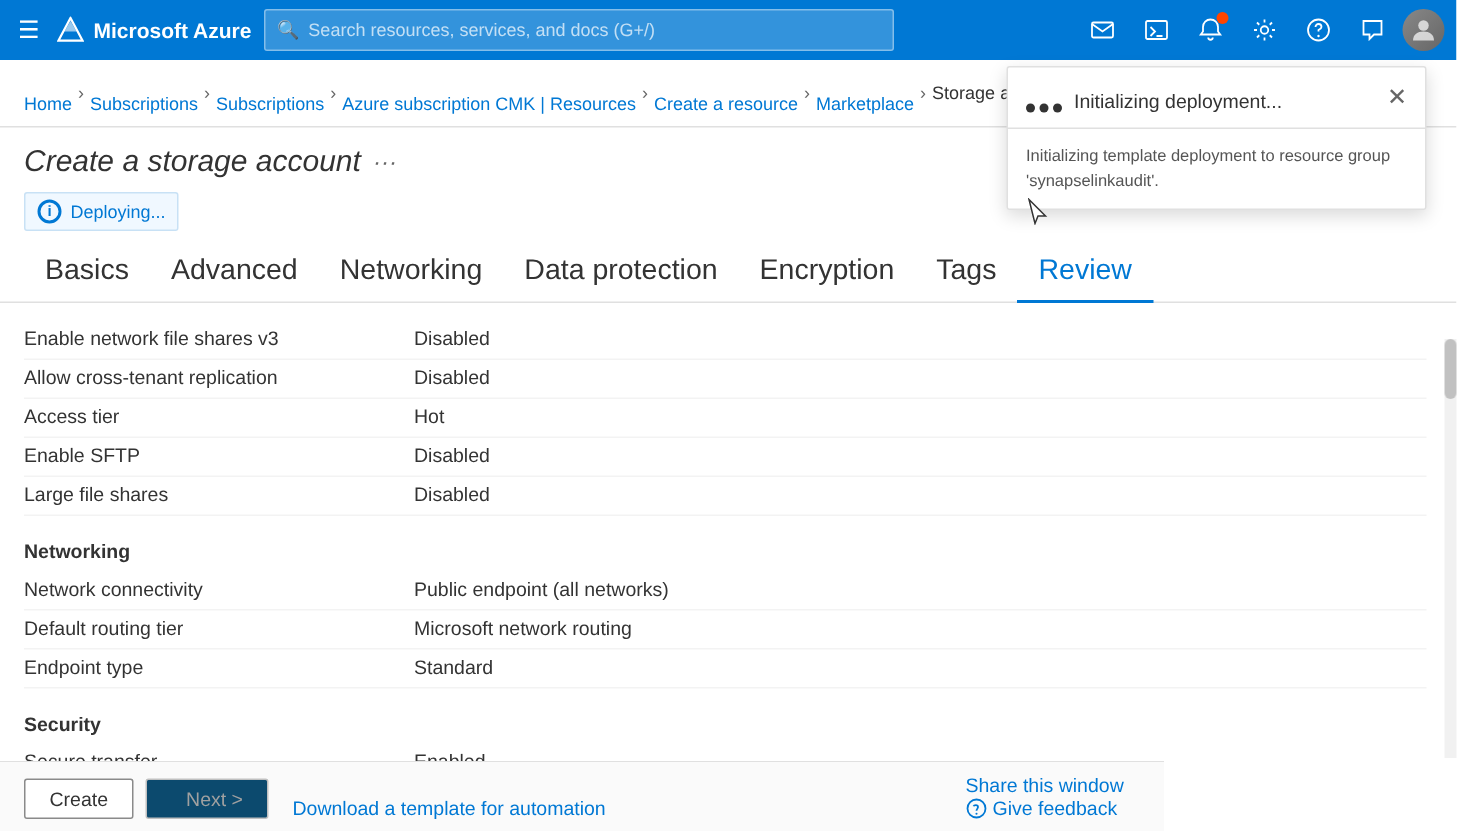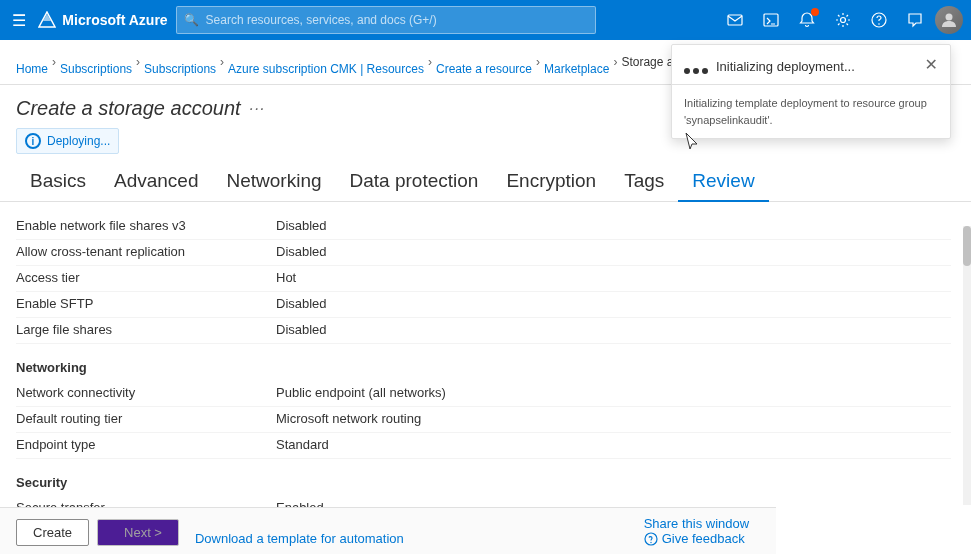--- a/index.html
+++ b/index.html
@@ -129,21 +129,21 @@
       gap: 8px;
     }
     .btn {
       padding: 5px 16px;
       font-size: 13px;
       cursor: pointer;
       border-radius: 2px;
       border: 1px solid #0078d4;
     }
     .btn-secondary { background: #fff; color: #333; border-color: #8a8a8a; }
-    .btn-disabled { background: #4c1d95; color: #a0a0a0; border-color: #c0c0c0; cursor: default; padding-left: 26px; }
+    .btn-disabled { background: #0c4a6e; color: #a0a0a0; border-color: #c0c0c0; cursor: default; padding-left: 26px; }
     .footer-link { color: #0078d4; text-decoration: none; font-size: 13px; cursor: pointer; margin-left: 8px; }
     .footer-right { margin-left: auto; }
     .share-btn { color: #0078d4; background: none; border: none; font-size: 13px; cursor: pointer; text-decoration: none; }
     .give-feedback { color: #0078d4; background: none; border: none; font-size: 13px; cursor: pointer; display: flex; align-items: center; gap: 4px; }
 
     
     .notification-popup {
       position: fixed;
       top: 44px;
       right: 20px;

